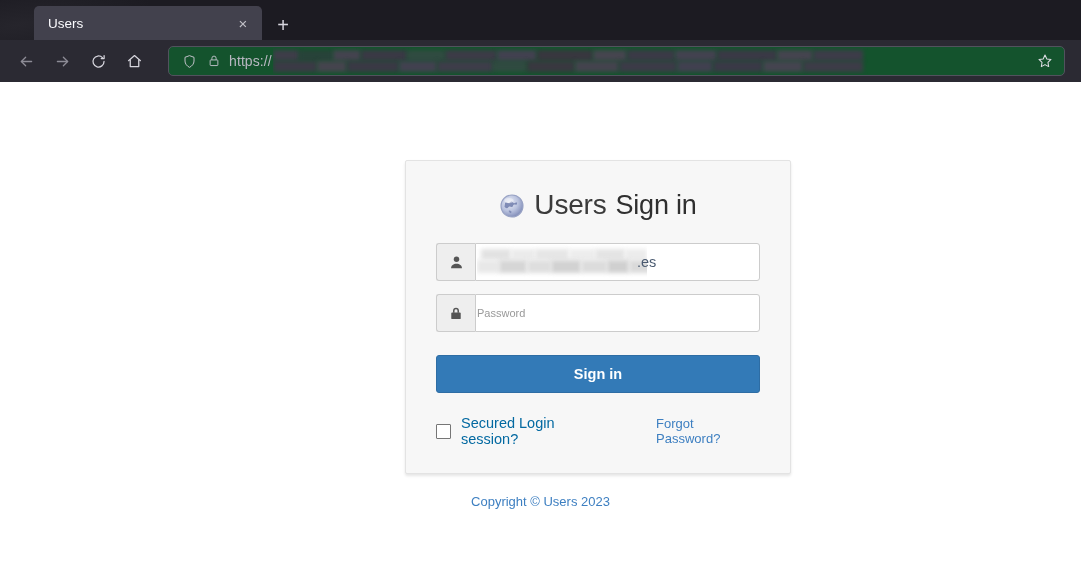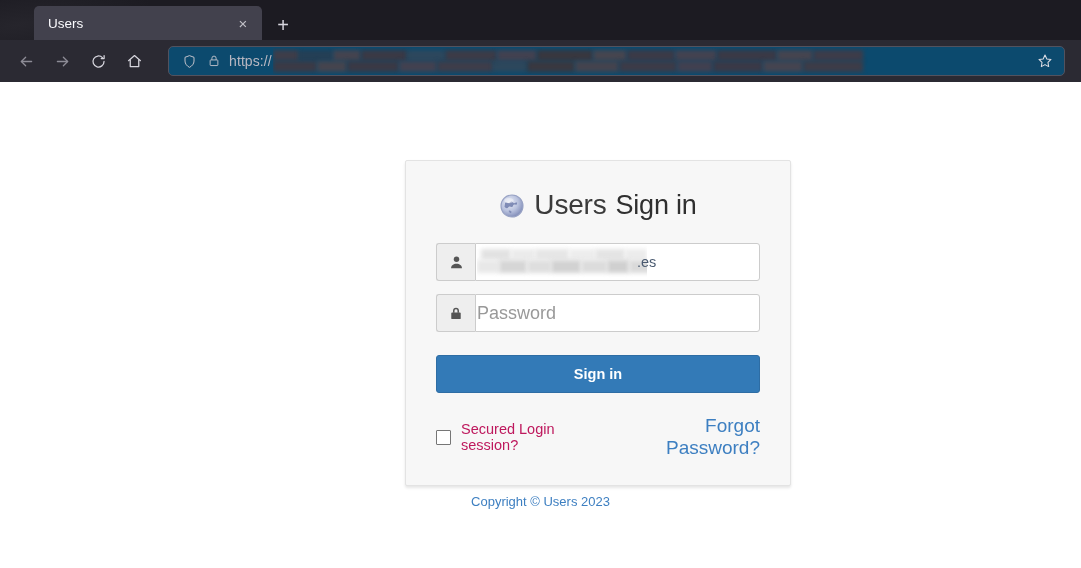--- a/index.html
+++ b/index.html
@@ -95,21 +95,21 @@
     flex: 0 0 auto;
   }
   .nav-btn.disabled { color: #8d8c96; }
   .nav-btn svg { display: block; }
 
   .url-bar {
     flex: 1;
     height: 30px;
     margin-left: 14px;
     margin-right: 6px;
-    background: #0c4a6e;
+    background: #14532d;
     border: 1px solid #52525e;
     border-radius: 5px;
     display: flex;
     align-items: center;
     padding: 0 6px 0 10px;
     box-sizing: border-box;
     position: relative;
   }
   .url-icon {
     width: 20px; height: 20px;
@@ -218,21 +218,21 @@
     display: flex;
     align-items: center;
     padding: 0 1px;
     box-sizing: border-box;
     position: relative;
     overflow: hidden;
     min-width: 0;
   }
   .input-placeholder {
     color: #999999;
-    font-size: 18px;
+    font-size: 11px;
   }
 
   .redacted-value {
     display: flex;
     align-items: baseline;
     width: 100%;
     position: relative;
     height: 100%;
   }
   .redacted-blocks {
@@ -284,28 +284,27 @@
   .checkbox-box {
     width: 13px; height: 13px;
     border: 1px solid #767676;
     background: #ffffff;
     border-radius: 1px;
     margin-right: 10px;
     flex: 0 0 auto;
   }
   .checkbox-label {
     font-size: 14.5px;
-    color: #be185d;
+    color: #0369a1;
   }
   .forgot-link {
     margin-left: 43px;
-    font-size: 19px;
+    font-size: 13px;
     color: #3d7fc1;
     text-decoration: none;
-    text-align: right;
   }
 
   .copyright {
     position: absolute;
     left: 0; right: 0;
     top: 412px;
     text-align: center;
     font-size: 13px;
     color: #3d7fc1;
   }

